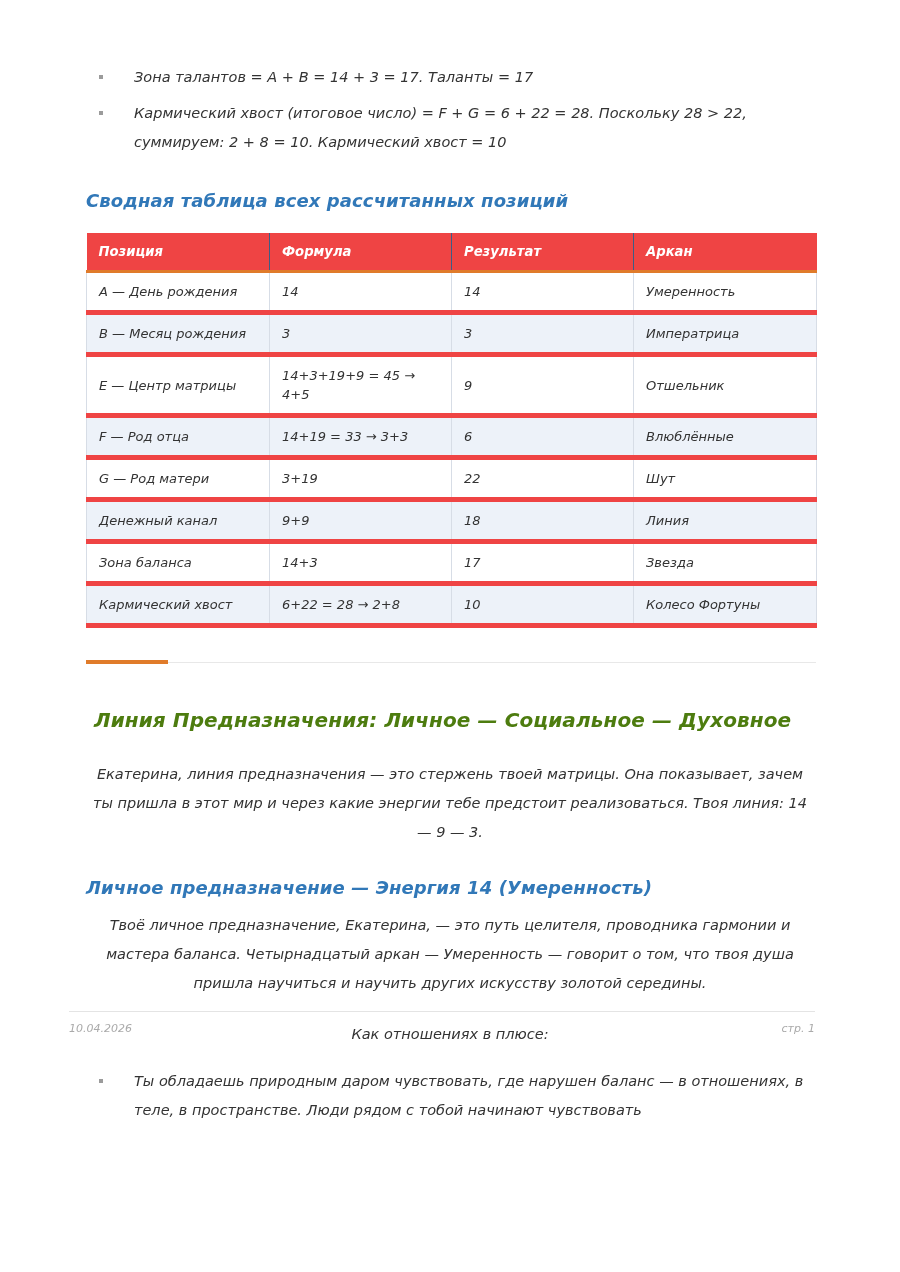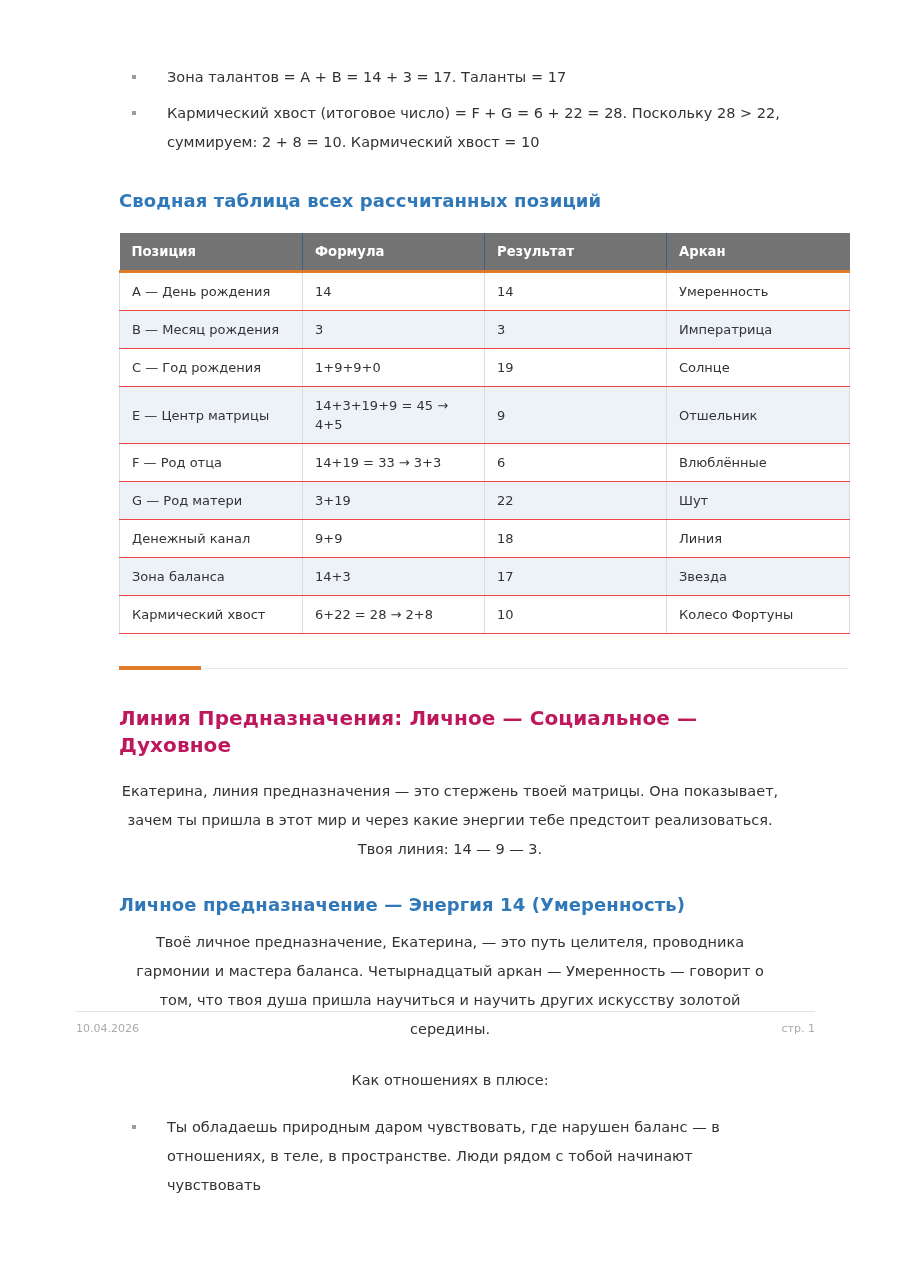--- a/index.html
+++ b/index.html
@@ -13,21 +13,22 @@
     font-family: "DejaVu Sans", "Liberation Sans", sans-serif;
     color: #333333;
     position: relative;
     overflow: hidden;
   }
   .page {
     position: relative;
     width: 900px;
     height: 1064px;
     box-sizing: border-box;
-    padding: 0 119px;
+    padding: 0 86px;
+    font-style: italic;
   }
   .content {
     padding-top: 63px;
   }
 
   
   .bullet-item {
     position: relative;
     padding-left: 48px;
     font-size: 14.5px;
@@ -51,23 +52,23 @@
     font-weight: bold;
     color: #3178b8;
     margin: 0;
     padding: 0;
     line-height: 22px;
     letter-spacing: 0.1px;
   }
   .h2-navy {
     font-size: 20px;
     font-weight: bold;
-    color: #be185d;
+    color: #4d7c0f;
     line-height: 27px;
-    margin: 0;
+    margin: 8px;
     letter-spacing: 0.1px;
   }
 
   
   .para {
     font-size: 14.5px;
     line-height: 29px;
     color: #333333;
     margin: 0;
     text-align: center;
@@ -75,34 +76,34 @@
 
   
   .summary-table-wrap { margin-top: 21px; }
   table.summary {
     border-collapse: collapse;
     width: 730px;
     table-layout: fixed;
     font-size: 13px;
   }
   table.summary thead th {
-    background: #737373;
+    background: #ef4444;
     color: #ffffff;
     font-weight: bold;
     font-size: 13.2px;
     text-align: left;
     padding: 11px 12px 11px 12px;
     border-right: 1px solid #3c5d86;
     border-bottom: 3px solid #e07b2a;
   }
   table.summary thead th:last-child { border-right: none; }
   table.summary tbody td {
     padding: 9px 12px;
     border-right: 1px solid #d7dde6;
-    border-bottom: 1px solid #ef4444;
+    border-bottom: 5px solid #ef4444;
     color: #333333;
     vertical-align: middle;
     line-height: 19px;
   }
   table.summary tbody td:first-child {
     border-left: 1px solid #d7dde6;
   }
   table.summary tbody td:last-child { border-right: 1px solid #d7dde6; }
   table.summary tbody tr:nth-child(even) td { background: #edf2f9; }
   table.summary tbody tr:nth-child(odd) td { background: #ffffff; }
@@ -125,21 +126,21 @@
     left: 0;
     top: -2px;
     width: 82px;
     height: 4px;
     background: #e07b2a;
   }
 
   
   .footer {
     position: absolute;
-    left: 76px;
+    left: 69px;
     right: 85px;
     bottom: 29px;
     margin-top: 48px;
   }
   .footer .rule {
     height: 1px;
     background: #e4e4e4;
     margin-bottom: 10px;
   }
   .footer .row {
@@ -200,26 +201,20 @@
             <td>14</td>
             <td>Умеренность</td>
           </tr>
           <tr>
             <td>B — Месяц рождения</td>
             <td>3</td>
             <td>3</td>
             <td>Императрица</td>
           </tr>
           <tr>
-            <td>C — Год рождения</td>
-            <td>1+9+9+0</td>
-            <td>19</td>
-            <td>Солнце</td>
-          </tr>
-          <tr>
             <td>E — Центр матрицы</td>
             <td>14+3+19+9 = 45 → 4+5</td>
             <td>9</td>
             <td>Отшельник</td>
           </tr>
           <tr>
             <td>F — Род отца</td>
             <td>14+19 = 33 → 3+3</td>
             <td>6</td>
             <td>Влюблённые</td>

